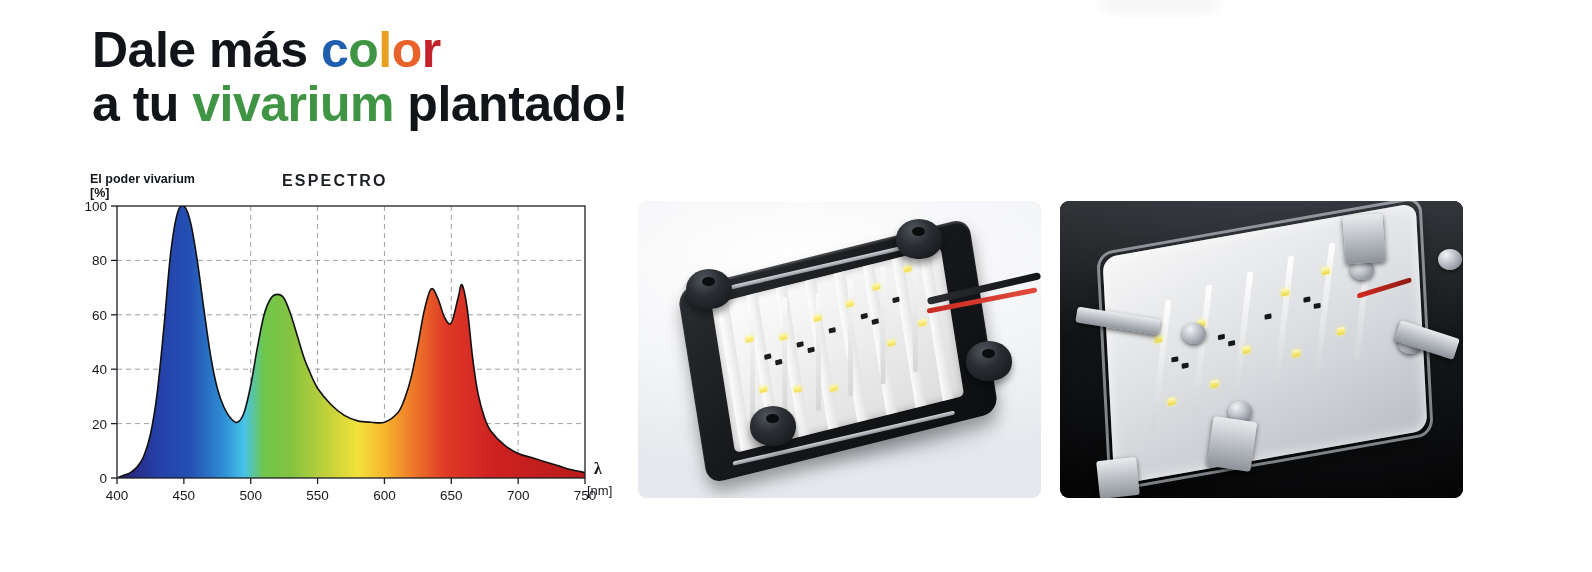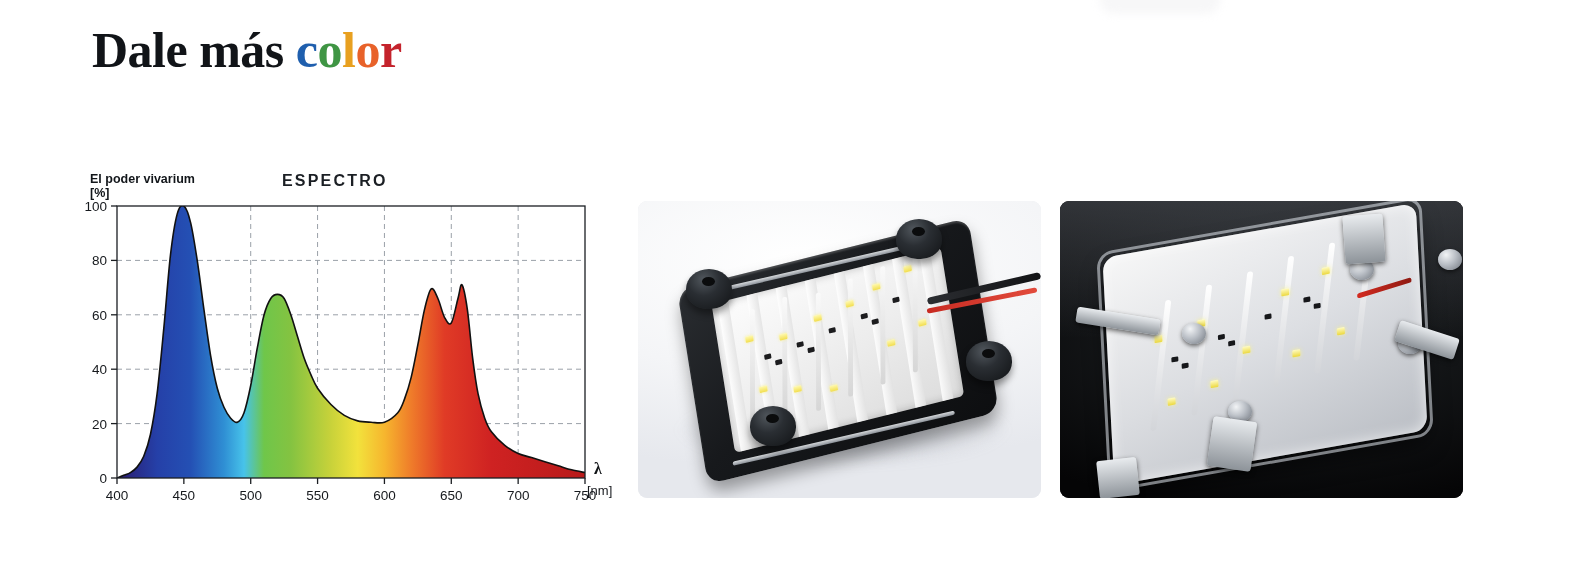--- a/index.html
+++ b/index.html
@@ -12,21 +12,21 @@
     position:absolute;left:1100px;top:-12px;width:120px;height:26px;
     background:#f7f7f8;border-radius:0 0 14px 14px;filter:blur(4px);
   }
 
   
   .headline{
     position:absolute;left:92px;top:24px;
     font-size:50px;line-height:52px;font-weight:700;letter-spacing:-0.5px;
     color:#111418;white-space:nowrap;
   }
-  .headline .ln{display:block;font-family:Liberation Serif, serif;}
+  .headline .ln{display:block;}
   .headline .ln1{margin-bottom:2px;}
   .c-blue{color:#1f5fae;}
   .c-green{color:#3f9544;}
   .c-yellow{color:#e8a020;}
   .c-orange{color:#e8622a;}
   .c-red{color:#c4232c;}
   .w-green{color:#3f9544;}
 
   
   #chart-block{position:absolute;left:82px;top:168px;width:560px;height:345px;}
@@ -123,20 +123,23 @@
 </style>
 </head>
 <body>
 
 <div class="smudge"></div>
 
 <div class="headline">
   <span class="ln ln1">
     <span>Dale más </span><span class="c-blue">c</span><span class="c-green">o</span><span class="c-yellow">l</span><span class="c-orange">o</span><span class="c-red">r</span>
   </span>
+  <span class="ln">
+    <span>a tu </span><span class="w-green">vivarium</span><span> plantado!</span>
+  </span>
 </div>
 
 <div id="chart-block">
 
   <div class="ylabel">
     <span>El poder vivarium</span><br>
     <span>[%]</span>
   </div>
 
   <div class="chart-title">ESPECTRO</div>

